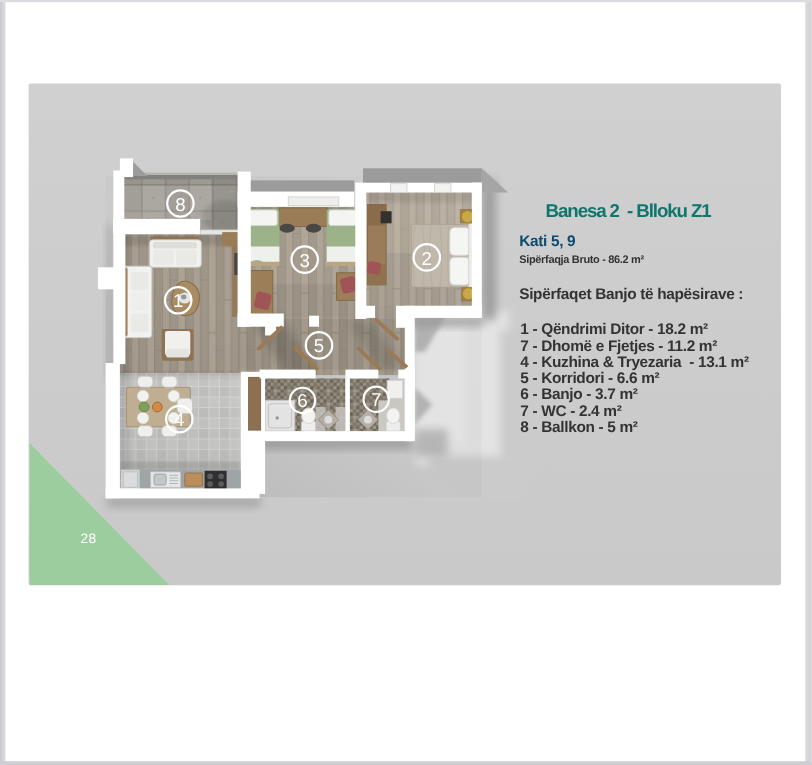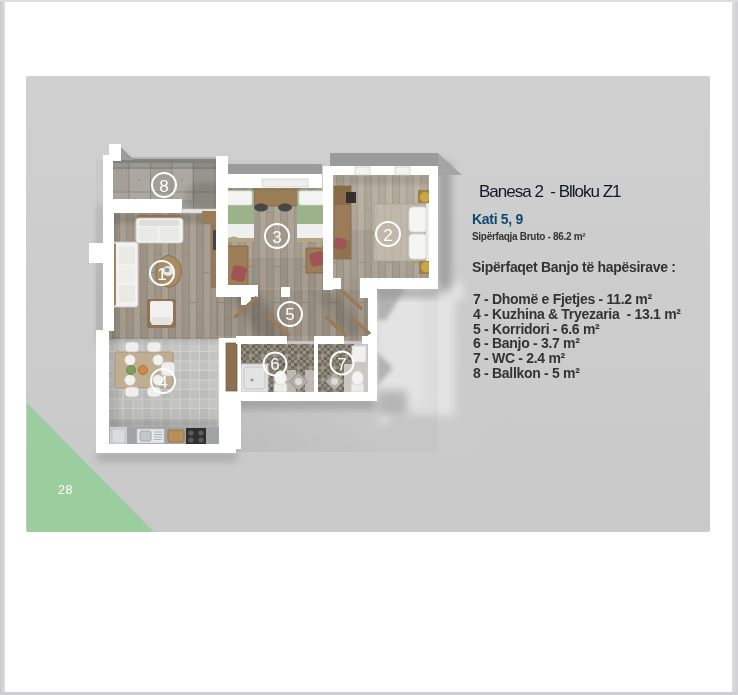--- a/index.html
+++ b/index.html
@@ -16,21 +16,21 @@
 <div class="abs" style="left:0;top:0;width:738px;height:2px;background:#dcdce0"></div>
 
 <div class="abs" style="left:0;top:692px;width:738px;height:3px;background:#cfcfd3"></div>
 
 <div class="abs" style="left:26px;top:76px;width:684px;height:456px;background:linear-gradient(180deg,#d0d0d0 0%,#cdcdcd 40%,#c9c9c9 100%);border-radius:2px"></div>
 
 <svg class="abs" style="left:26px;top:402px" width="130" height="130" viewBox="0 0 130 130">
 <polygon points="1,1 1,130 128,130" fill="#9bcd9e"></polygon>
 </svg>
 
-<div class="abs" style="left:58px;top:483px;width:30px;text-align:left;color:#ffffff;font-size:12.5px;letter-spacing:0.5px">28</div>
+<div class="abs" style="left:58px;top:483px;width:30px;text-align:right;color:#ffffff;font-size:12.5px;letter-spacing:0.5px">28</div>
 
 <svg id="plan" class="abs" style="left:0;top:0" width="738" height="695" viewBox="0 0 738 695">
 <defs>
 <filter id="b2" x="-50%" y="-50%" width="200%" height="200%">
         <feGaussianBlur stdDeviation="2"></feGaussianBlur>
       </filter>
 <filter id="b4" x="-50%" y="-50%" width="200%" height="200%">
         <feGaussianBlur stdDeviation="4"></feGaussianBlur>
       </filter>
 <linearGradient id="lightg" x1="0" y1="1" x2="1" y2="0">
@@ -456,28 +456,29 @@
 <text x="388" y="240.5">2</text>
 <text x="277" y="242.5">3</text>
 <text x="163" y="387.5">4</text>
 <text x="290" y="320">5</text>
 <text x="275" y="370">6</text>
 <text x="342" y="369.5">7</text>
 <text x="164" y="191.5">8</text>
 </g>
 </svg>
 
-<div class="abs" style="left:479px;top:182px;font-size:17px;font-weight:400;color:#0f172a;letter-spacing:-1px">Banesa 2&nbsp; - Blloku Z1</div>
+<div class="abs" style="left:496px;top:182px;font-size:17px;font-weight:700;color:#0f766e;letter-spacing:-1px">Banesa 2&nbsp; - Blloku Z1</div>
 
 <div class="abs" style="left:472px;top:211px;font-size:14px;font-weight:700;color:#0c4a6e;letter-spacing:-0.3px">Kati 5, 9</div>
 
 <div class="abs" style="left:472px;top:231px;font-size:10px;font-weight:700;color:#333333;letter-spacing:-0.3px">Sipërfaqja Bruto - <span style="font-weight:700">86.2 m²</span></div>
 
 <div class="abs" style="left:472px;top:259px;font-size:14px;font-weight:700;color:#333333;letter-spacing:-0.3px">Sipërfaqet Banjo të hapësirave :</div>
 
 <div class="abs" style="left:473px;top:292px;font-size:14px;font-weight:700;color:#333333;line-height:14.75px;letter-spacing:-0.3px">
+<div>1 - Qëndrimi Ditor - 18.2 m²</div>
 <div>7 - Dhomë e Fjetjes - 11.2 m²</div>
 <div>4 - Kuzhina &amp; Tryezaria&nbsp; - 13.1 m²</div>
 <div>5 - Korridori - 6.6 m²</div>
 <div>6 - Banjo - 3.7 m²</div>
 <div>7 - WC - 2.4 m²</div>
 <div>8 - Ballkon - 5 m²</div>
 </div>
 
 </body></html>

